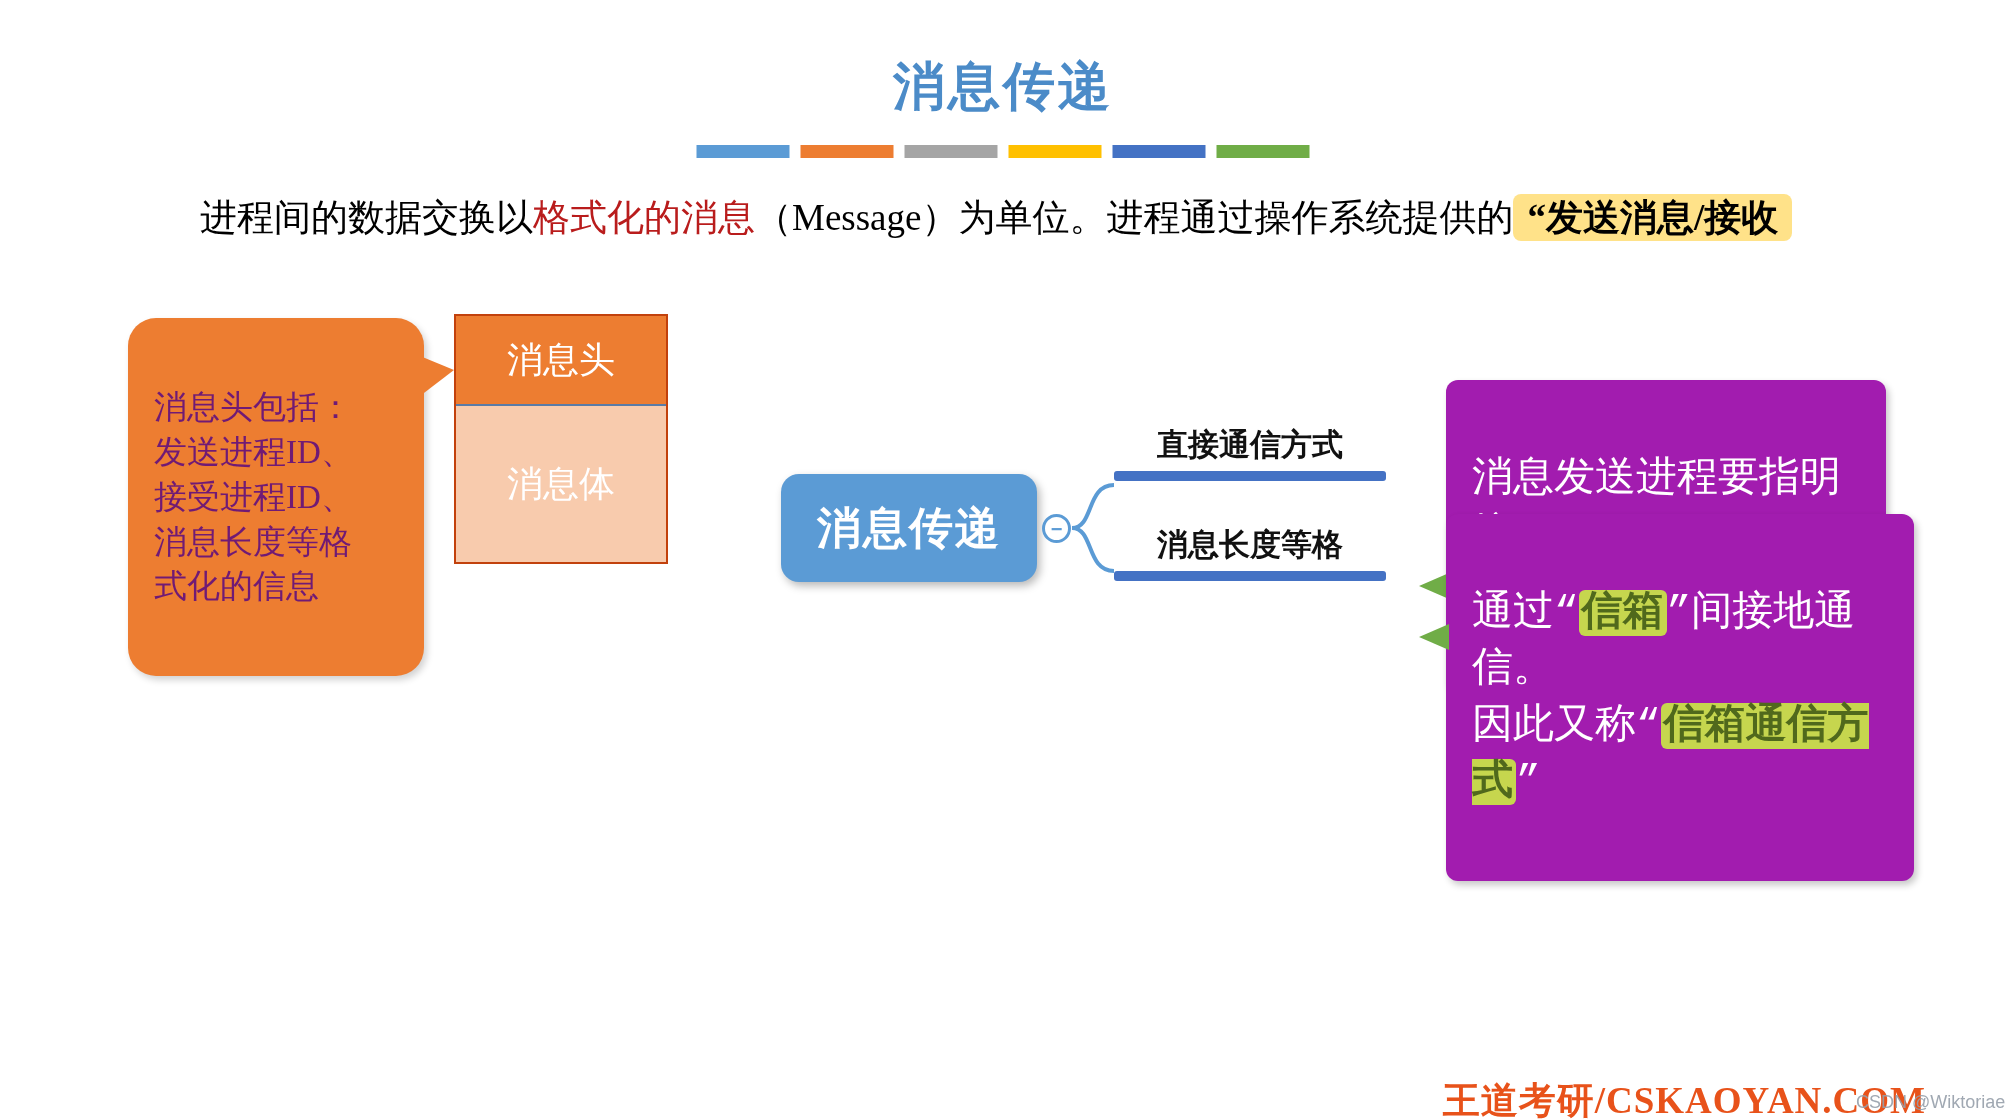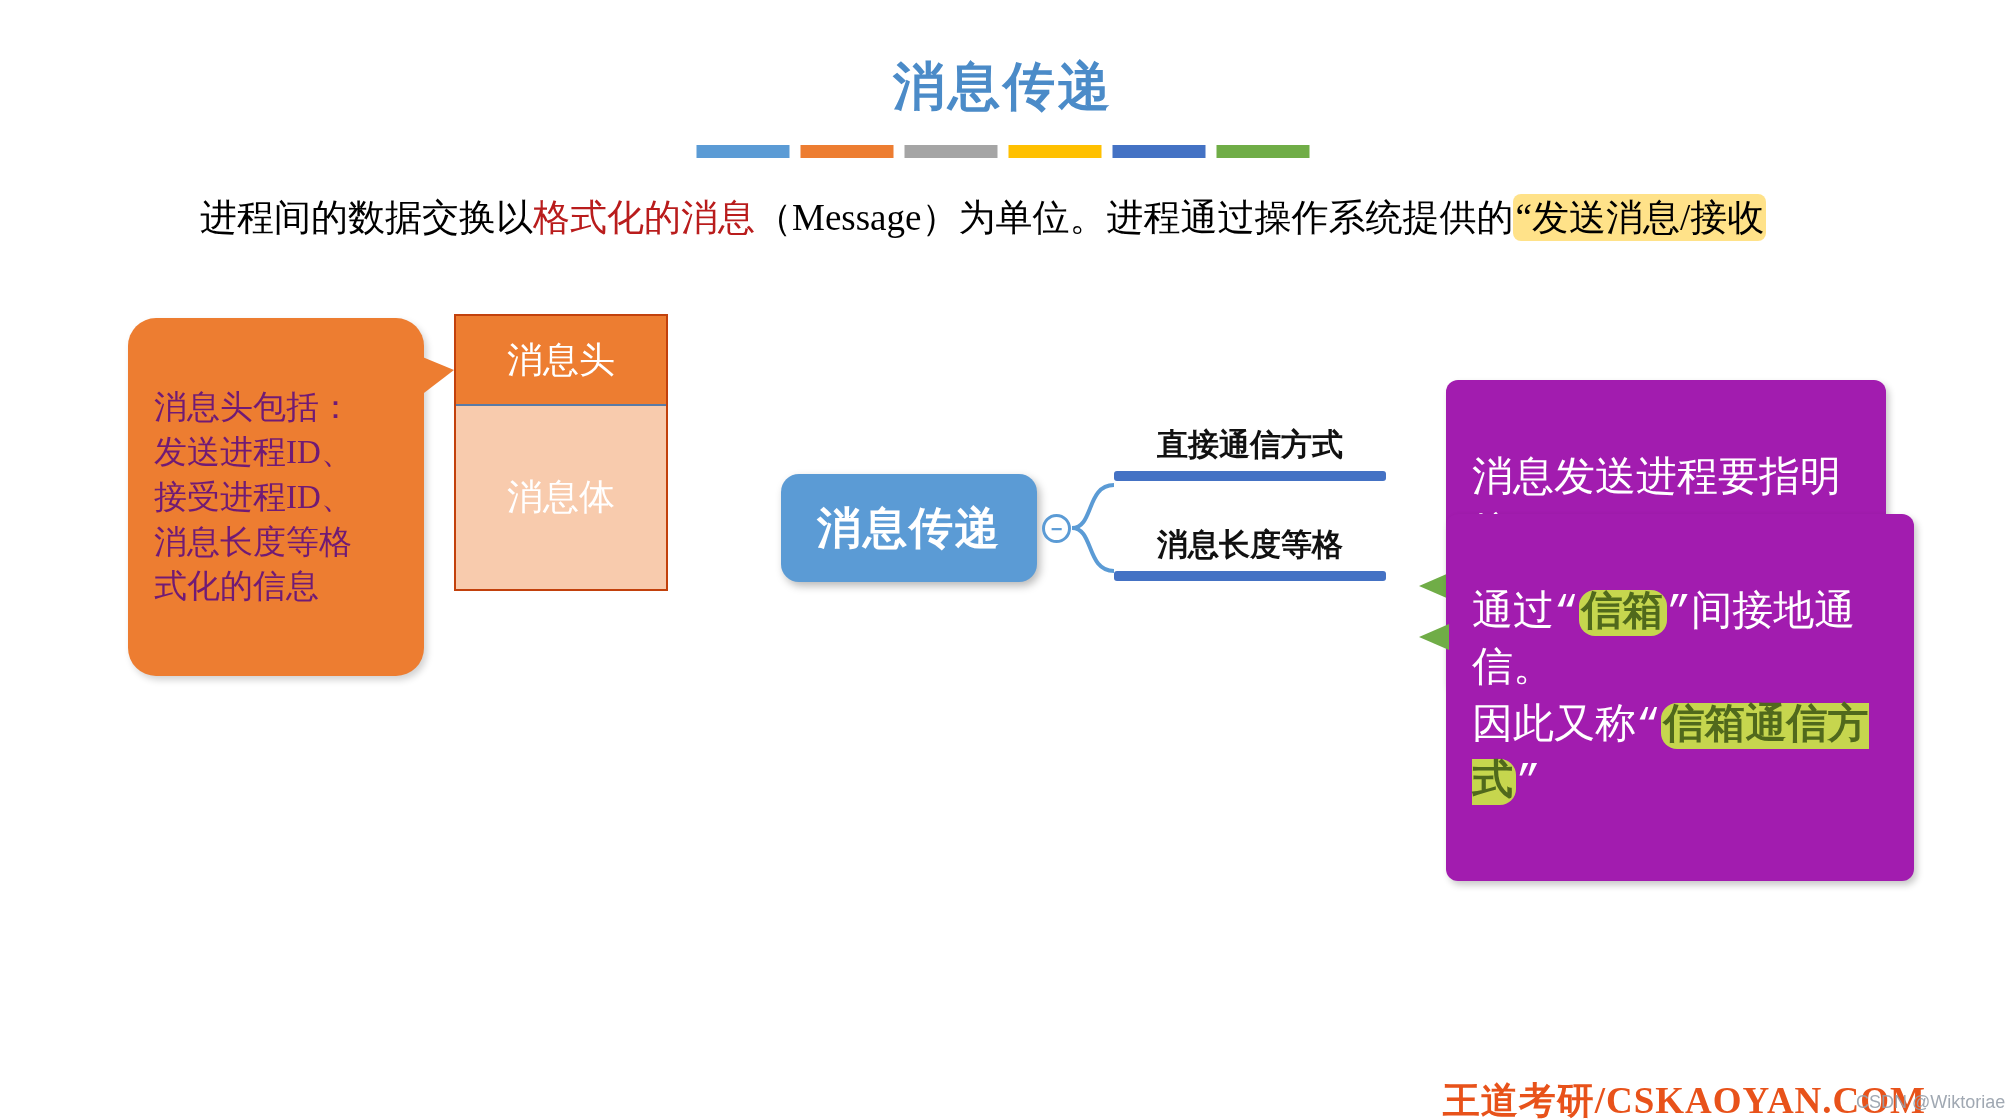--- a/index.html
+++ b/index.html
@@ -18,21 +18,21 @@
   .bars { position:absolute; top:145px; left:50%; transform:translateX(-50%); display:flex; gap:11px; }
   .bar  { width:93px; height:13px; }
 
   
   .para {
     position:absolute; left:172px; top:190px; width:1760px;
     font-size:37px; line-height:1.5; color:#000;
   }
   .para .line1 { text-indent:28px; }
   .red { color:#b91c1c; }
-  .hl  { background:#ffe289; border-radius:8px; padding:3px 2px; }
+  .hl  { background:#ffe289; border-radius:8px; padding:3px 14px;font-weight:bold; }
 
   
   .callout-orange {
     position:absolute; left:128px; top:318px; width:296px;
     background:#ED7D31; border-radius:28px; padding:22px 26px;
     color:#701a75; font-size:33px; line-height:1.36; white-space:pre-line;
     box-shadow:3px 4px 7px rgba(0,0,0,.18);
   }
   .tail-right {
     position:absolute; right:-30px; top:38px; width:0; height:0;
@@ -41,21 +41,21 @@
   .msgbox {
     position:absolute; left:454px; top:314px; width:214px;
     border:2px solid #c2410c;
   }
   .msgbox .cell-header {
     height:90px; background:#ED7D31; border-bottom:2px solid #5a7ba6;
     display:flex; align-items:center; justify-content:center;
     color:#fff; font-size:36px;
   }
   .msgbox .cell-body {
-    height:183px; background:#F8CBAD;
+    height:156px; background:#F8CBAD;
     display:flex; align-items:center; justify-content:center;
     color:#fff; font-size:36px;
   }
 
   
   .node {
     position:absolute; left:781px; top:474px; width:256px; height:108px;
     background:#5B9BD5; border-radius:18px;
     display:flex; align-items:center; justify-content:center;
     color:#fff; font-family:"Liberation Sans", sans-serif; font-weight:bold; font-size:44px;
@@ -87,21 +87,21 @@
   }
   .callout-green-direct   { left:1446px; top:380px; width:440px; }
   .callout-green-indirect { left:1446px; top:514px; width:468px; }
   .tail-left {
     position:absolute; left:-27px; width:0; height:0;
     border-right:30px solid #70AD47; border-top:13px solid transparent; border-bottom:13px solid transparent;
   }
   .tail-left.low  { top:62%; }
   .tail-left.high { top:30%; }
   .hl-green {
-    background:#c6d64e; color:#50691c; border-radius:16px; padding:0 3px; font-weight:bold;
+    background:#c6d64e; color:#50691c; border-radius:6px; padding:0 3px; font-weight:bold;
   }
 
   
   .brand {
     position:absolute; right:80px; top:1076px;
     font-weight:bold; font-size:37px; color:#e8521a; letter-spacing:1px;
   }
   .watermark {
     position:absolute; left:1856px; top:1092px; z-index:3;
     font-family:"Liberation Sans", sans-serif; font-size:18px; color:rgba(150,158,170,.9);

